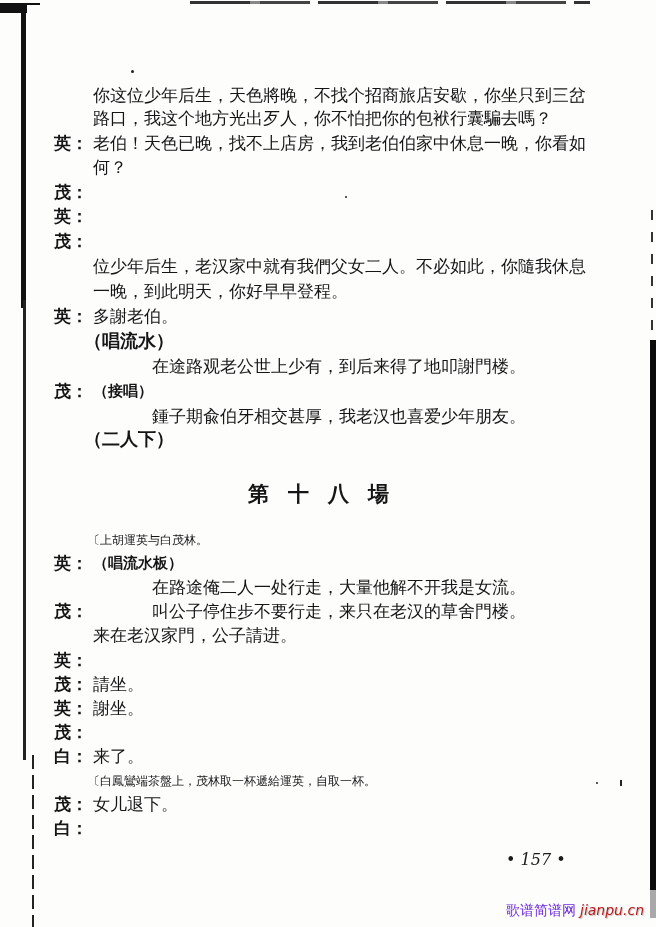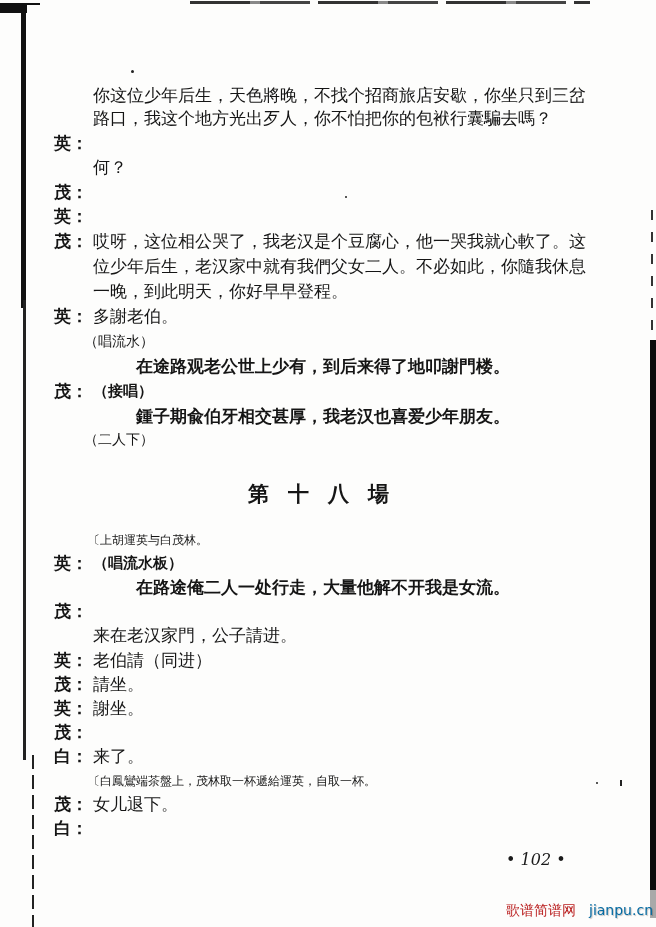--- a/index.html
+++ b/index.html
@@ -20,38 +20,38 @@
       background: repeating-linear-gradient(to right, #333 0 60px, #888 60px 70px, #444 70px 120px, transparent 120px 128px); }
     .edge-right-faint { left: 651px; top: 210px; width: 2px; height: 130px;
       background: repeating-linear-gradient(to bottom, #333 0 10px, transparent 10px 22px); }
     .edge-right-bar { left: 650px; top: 340px; width: 6px; height: 550px; background: #0c0c0c; }
     .edge-right-gray { left: 650px; top: 890px; width: 6px; height: 28px; background: #a9a9a9; }
     .speck { position: absolute; width: 3px; height: 3px; border-radius: 50%; background: #222; }
 
     .line { position: absolute; left: 0; width: 547px; height: 22px; line-height: 22px; font-size: 17px; white-space: nowrap; }
     .speaker { position: absolute; left: 54px; font-weight: bold; }
     .text { position: absolute; left: 93px; }
-    .text.song { left: 136px; font-weight: bold; }
-    .text.paren { left: 84px; font-size: 14px; font-weight: normal; }
+    .text.song { left: 152px; }
+    .text.paren { left: 84px; font-size: 18px; font-weight: bold; }
     .text.direction { left: 88px; font-size: 12px; font-weight: normal; }
     .text.paren-inline { font-size: 15px; font-weight: bold; text-align: right; }
 
     .heading {
       position: absolute; left: 248px; top: 480px; height: 28px; line-height: 28px;
       font-size: 21px; font-weight: bold; letter-spacing: 19px; white-space: nowrap;
     }
     .page-number {
       position: absolute; left: 506px; top: 850px; font-family: "DejaVu Serif", serif;
       font-style: italic; font-size: 16px; color: #1a1a1a; white-space: nowrap;
     }
     .watermark {
       position: absolute; left: 506px; top: 900px; white-space: nowrap; font-size: 14px; line-height: 20px;
     }
-    .wm-cn { color: #b91c1c; }
-    .wm-en { color: #0369a1; font-family: "DejaVu Sans", sans-serif; margin-left: 13px; text-shadow: 1px 1px 1px rgba(0,0,0,0.25); }
+    .wm-cn { color: #6d28d9; }
+    .wm-en { color: #b91c1c; font-family: "DejaVu Sans", sans-serif; margin-left: 4px; text-shadow: 1px 1px 1px rgba(0,0,0,0.25); font-style: italic; }
   </style>
 </head>
 <body>
 
 <div class="scan-edge edge-top-left-block"></div>
 <div class="scan-edge edge-top-left-tick"></div>
 <div class="scan-edge edge-left-upper"></div>
 <div class="scan-edge edge-left-mid"></div>
 <div class="scan-edge edge-left-lower"></div>
 <div class="scan-edge edge-top-line"></div>
@@ -65,33 +65,33 @@
 
 <div>
   <div class="line" style="top:84px">
     <span class="text">你这位少年后生，天色將晚，不找个招商旅店安歇，你坐只到三岔</span>
   </div>
   <div class="line" style="top:107px">
     <span class="text">路口，我这个地方光出歹人，你不怕把你的包袱行囊騙去嗎？</span>
   </div>
   <div class="line" style="top:132px">
     <span class="speaker">英：</span>
+    <span class="text">老伯！天色已晚，找不上店房，我到老伯伯家中休息一晚，你看如</span>
   </div>
   <div class="line" style="top:156px">
     <span class="text">何？</span>
   </div>
   <div class="line" style="top:181px">
     <span class="speaker">茂：</span>
   </div>
   <div class="line" style="top:205px">
     <span class="speaker">英：</span>
   </div>
   <div class="line" style="top:230px">
     <span class="speaker">茂：</span>
-    <span class="text">哎呀，这位相公哭了，我老汉是个豆腐心，他一哭我就心軟了。这</span>
   </div>
   <div class="line" style="top:255px">
     <span class="text">位少年后生，老汉家中就有我們父女二人。不必如此，你隨我休息</span>
   </div>
   <div class="line" style="top:280px">
     <span class="text">一晚，到此明天，你好早早登程。</span>
   </div>
   <div class="line" style="top:305px">
     <span class="speaker">英：</span>
     <span class="text">多謝老伯。</span>
@@ -120,27 +120,27 @@
   </div>
   <div class="line" style="top:552px">
     <span class="speaker">英：</span>
     <span class="text paren-inline">（唱流水板）</span>
   </div>
   <div class="line" style="top:576px">
     <span class="text song">在路途俺二人一处行走，大量他解不开我是女流。</span>
   </div>
   <div class="line" style="top:600px">
     <span class="speaker">茂：</span>
+    <span class="text song">叫公子停住步不要行走，来只在老汉的草舍門楼。</span>
   </div>
   <div class="line" style="top:624px">
     <span class="text">来在老汉家門，公子請进。</span>
   </div>
   <div class="line" style="top:649px">
     <span class="speaker">英：</span>
-    <span class="text">老伯請（同进）</span>
   </div>
   <div class="line" style="top:673px">
     <span class="speaker">茂：</span>
     <span class="text">請坐。</span>
   </div>
   <div class="line" style="top:697px">
     <span class="speaker">英：</span>
     <span class="text">謝坐。</span>
   </div>
   <div class="line" style="top:721px">
@@ -155,17 +155,17 @@
   </div>
   <div class="line" style="top:793px">
     <span class="speaker">茂：</span>
     <span class="text">女儿退下。</span>
   </div>
   <div class="line" style="top:817px">
     <span class="speaker">白：</span>
   </div>
 </div>
 
-<div class="page-number">• 102 •</div>
+<div class="page-number">• 157 •</div>
 
 <div class="watermark">
   <span class="wm-cn">歌谱简谱网</span><span class="wm-en">jianpu.cn</span>
 </div>
 
 </body></html>

